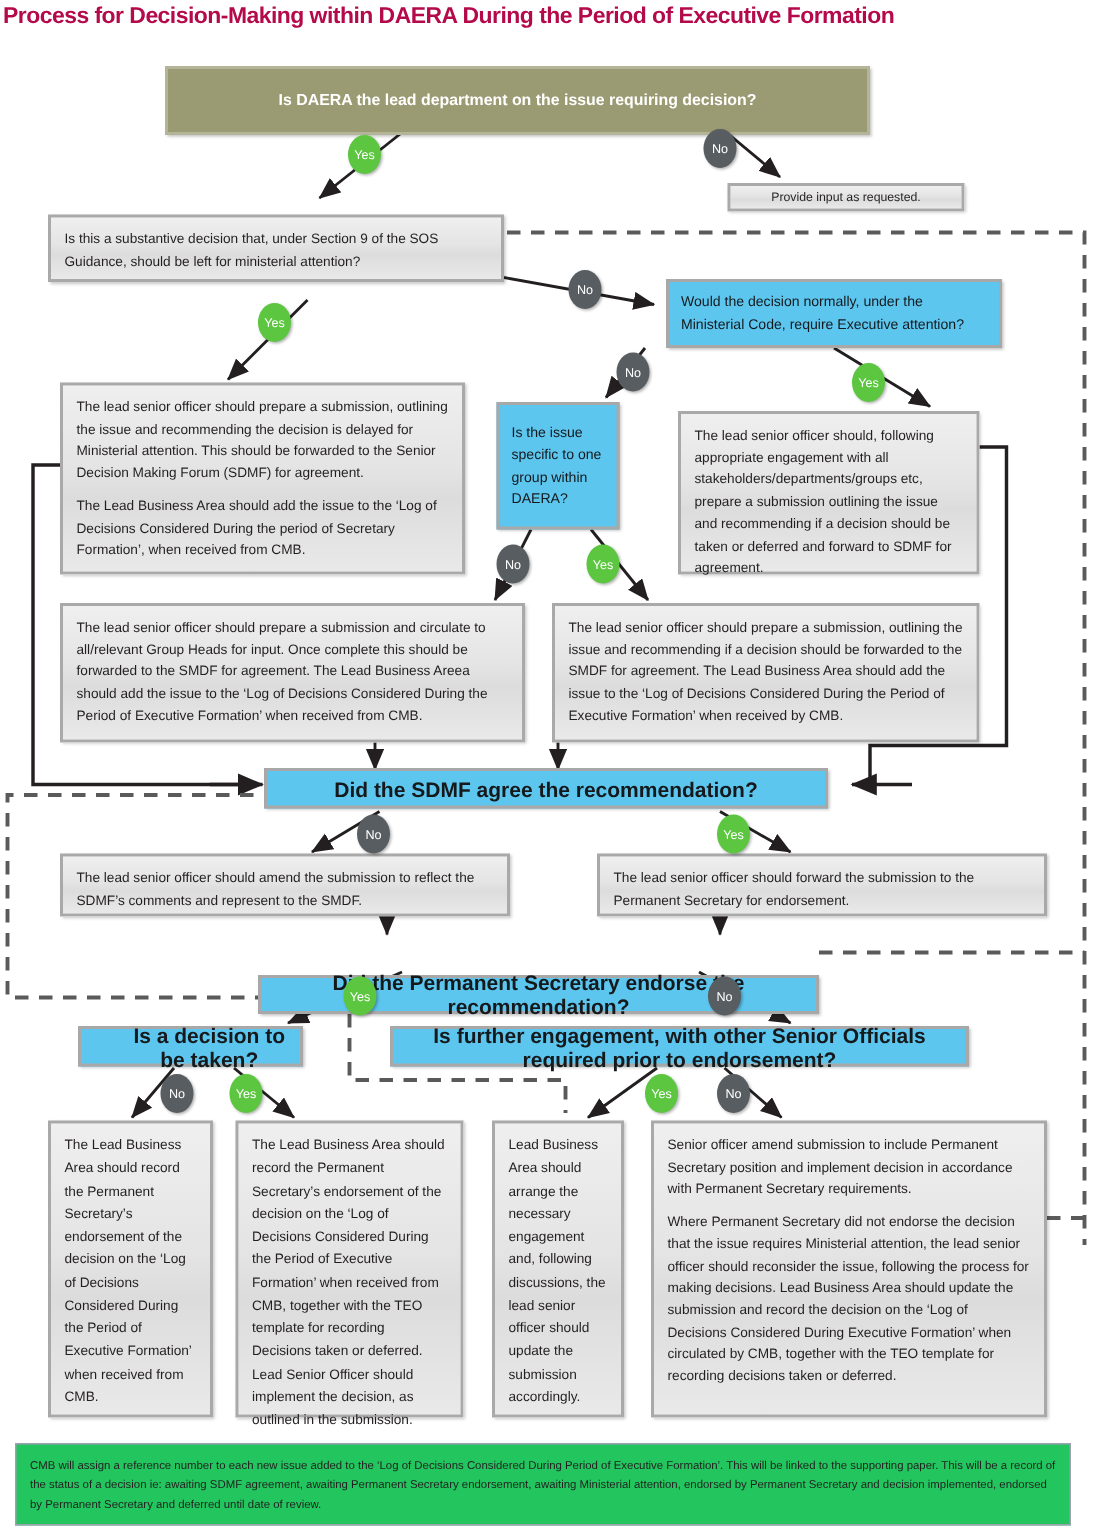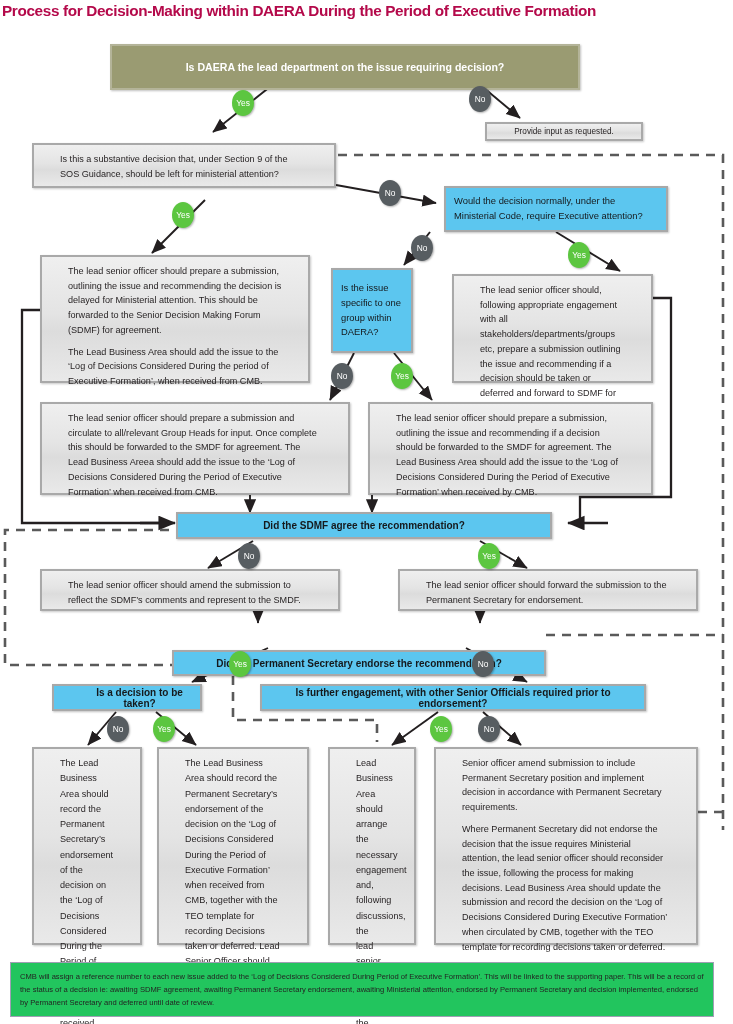--- a/index.html
+++ b/index.html
@@ -23,30 +23,30 @@
   
   .olive{
     background:#9a9b72;border:2px solid #b4b499;
     color:#ffffff;font-weight:bold;font-size:10.6px;
     display:flex;align-items:center;justify-content:center;
     text-align:center;box-shadow:1px 1px 2px rgba(0,0,0,.25);
   }
   
   .blue{
     background:#5cc6ef;border:2px solid #a8a8a8;
-    color:#15191c;font-size:10px;font-weight:bold;
+    color:#15191c;font-size:14px;font-weight:bold;
     display:flex;align-items:center;justify-content:center;
     text-align:center;box-shadow:1px 1px 2px rgba(0,0,0,.25);
   }
   .blue.left{justify-content:flex-start;text-align:left;font-weight:normal;padding:6px 8px;font-size:9.4px;line-height:1.55;}
   
   .grey{
     background:linear-gradient(180deg,#efefef 0%,#e4e4e4 45%,#dcdcdc 60%,#e9e9e9 100%);
     border:2px solid #a9a9a9;color:#231f20;
-    font-size:9.1px;line-height:1.62;padding:7px 26px;
+    font-size:9.1px;line-height:1.62;padding:7px 9px;
     box-shadow:1px 1px 2px rgba(0,0,0,.22);
   }
   .grey p{margin:0 0 7px 0;}
   .grey p:last-child{margin-bottom:0;}
   .grey.center{display:flex;align-items:center;}
   .grey.tall{line-height:1.68;}
 
   
   .note{
     position:absolute;box-sizing:border-box;background:#22c55e;
@@ -161,21 +161,21 @@
   <div class="node blue left" style="left:444px;top:186px;width:224px;height:46px;">
     <span>Would the decision normally, under the Ministerial Code, require Executive attention?</span>
   </div>
 
   <div class="node blue left" style="left:331px;top:268px;width:82px;height:85px;">
     <span>Is the issue specific to one group within DAERA?</span>
   </div>
 
   <div class="node grey" style="left:40px;top:255px;width:270px;height:128px;">
     <p>The lead senior officer should prepare a submission, outlining the issue and recommending the decision is delayed for Ministerial attention. This should be forwarded to the Senior Decision Making Forum (SDMF) for agreement.</p>
-    <p>The Lead Business Area should add the issue to the ‘Log of Decisions Considered During the period of Executive Formation’, when received from CMB.</p>
+    <p>The Lead Business Area should add the issue to the ‘Log of Decisions Considered During the period of Secretary Formation’, when received from CMB.</p>
   </div>
 
   <div class="node grey" style="left:452px;top:274px;width:201px;height:109px;">
     <p>The lead senior officer should, following appropriate engagement with all stakeholders/departments/groups etc, prepare a submission outlining the issue and recommending if a decision should be taken or deferred and forward to SDMF for agreement.</p>
   </div>
 
   <div class="node grey" style="left:40px;top:402px;width:310px;height:93px;">
     <p>The lead senior officer should prepare a submission and circulate to all/relevant Group Heads for input. Once complete this should be forwarded to the SMDF for agreement. The Lead Business Areea should add the issue to the ‘Log of Decisions Considered During the Period of Executive Formation’ when received from CMB.</p>
   </div>
 

